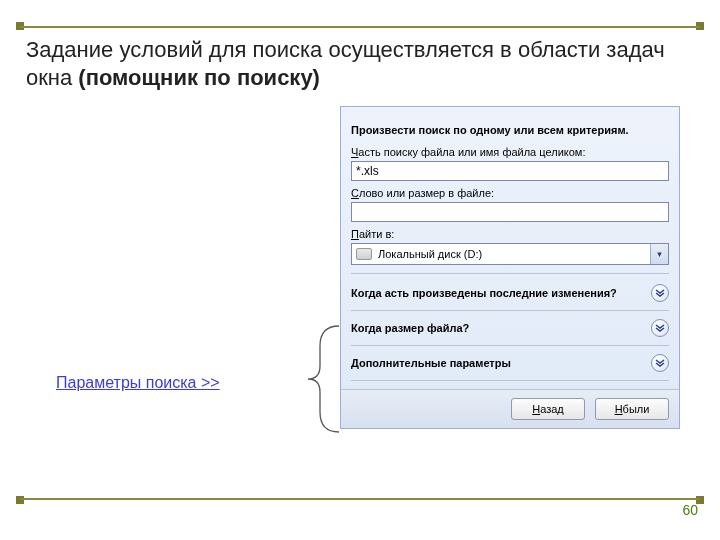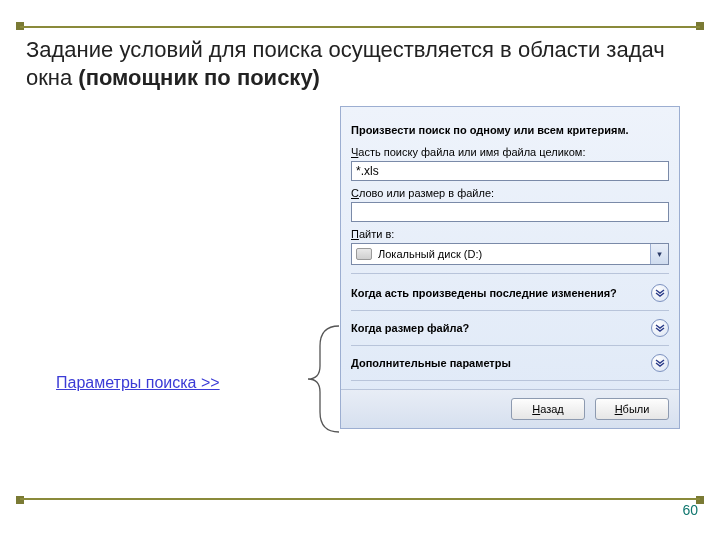--- a/index.html
+++ b/index.html
@@ -135,21 +135,21 @@
     border-radius: 3px;
     cursor: pointer;
   }
   .winbtn .u { text-decoration: underline; }
 
   .page-num {
     position: absolute;
     right: 22px;
     bottom: 22px;
     font-size: 14px;
-    color: #0f766e;
+    color: #4d7c0f;
     text-align: center;
   }
   .corner {
     position: absolute;
     width: 8px; height: 8px;
     background: #7a7a34;
   }
   .c-tl { top: 22px; left: 16px; }
   .c-tr { top: 22px; right: 16px; }
   .c-bl { bottom: 36px; left: 16px; }

